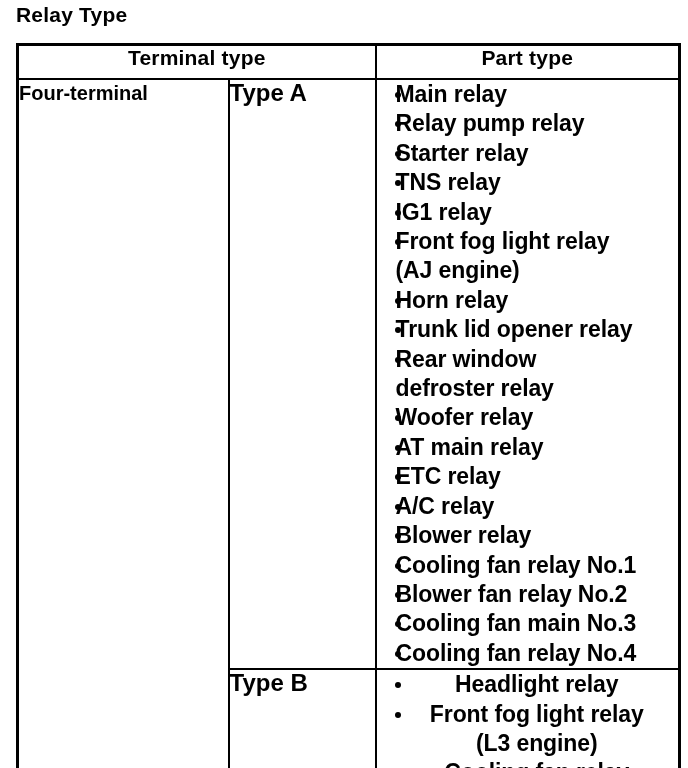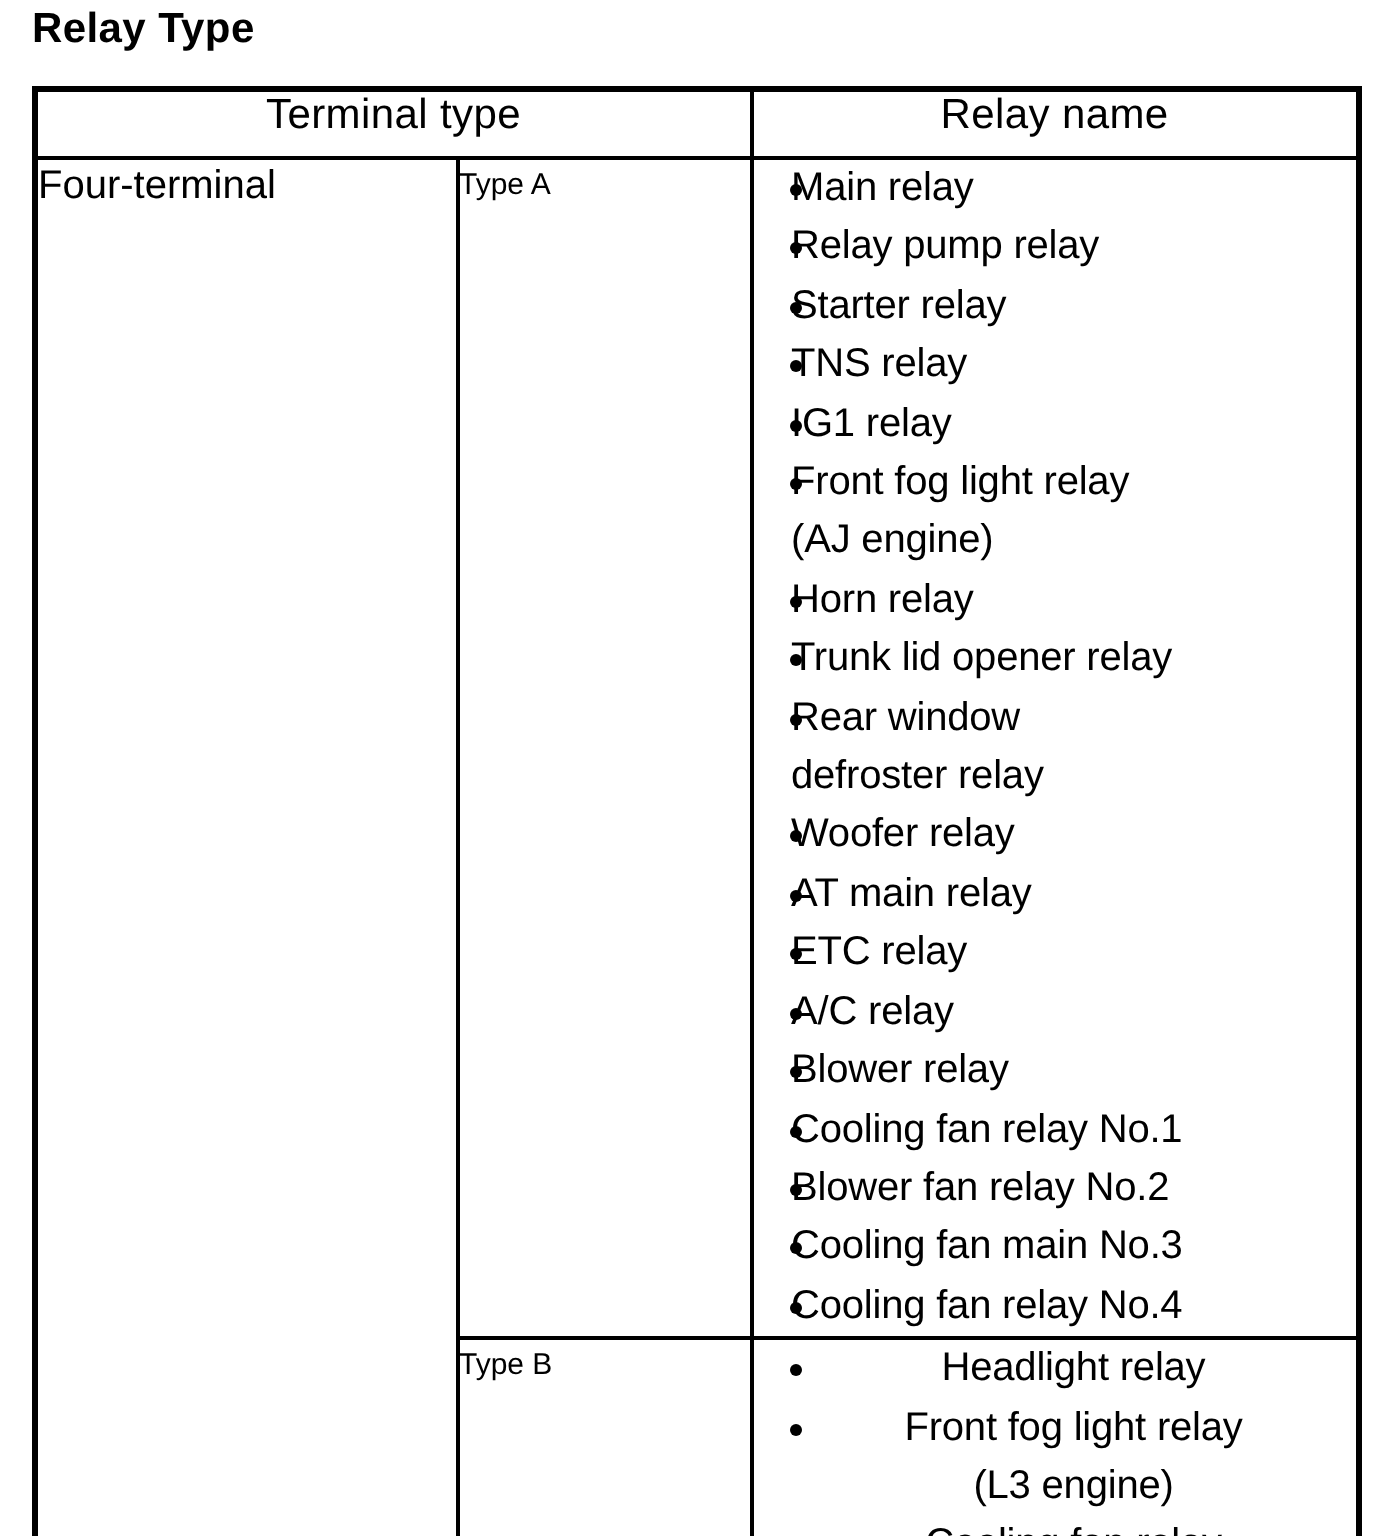--- a/index.html
+++ b/index.html
@@ -42,21 +42,21 @@
     top: 43px;
     width: 662px;      
     border-collapse: collapse;
     table-layout: fixed;
   }
   .relay-table td,
   .relay-table th {
     border: 2px solid #000000;
     padding: 0;
     vertical-align: top;
-    font-weight: normal;
+    font-weight: bold;
   }
 
   
   .relay-table {
     border: 3px solid #000000;
   }
 
   
   .hdr {
     height: 32px;
@@ -75,38 +75,38 @@
   
   .cell-terminal {
     vertical-align: middle;
     padding-left: 9px;
     font-size: 20px;
     line-height: 26px;
   }
   .cell-type {
     vertical-align: middle;
     padding-left: 9px;
-    font-size: 15px;
+    font-size: 24px;
     line-height: 26px;
   }
   .cell-part {
     padding: 5px 4px 7px 4px;
     vertical-align: top;
   }
 
   
   ul.part-list {
     list-style: none;
     margin: 0;
     padding: 0;
   }
   ul.part-list > li {
     position: relative;
     padding-left: 19px;
-    font-size: 20px;
+    font-size: 23px;
     line-height: 29.5px;
     white-space: pre-line;   
     letter-spacing: -0.1px;
   }
   ul.part-list > li::before {
     content: "";
     position: absolute;
     left: 18px;
     top: 12px;
     width: 6px;
@@ -127,21 +127,21 @@
 
   <table class="relay-table">
     <colgroup>
       <col class="c-terminal">
       <col class="c-type">
       <col class="c-part">
     </colgroup>
     <thead>
       <tr>
         <th class="hdr" colspan="2">Terminal type</th>
-        <th class="hdr">Relay name</th>
+        <th class="hdr">Part type</th>
       </tr>
     </thead>
     <tbody>
       <tr>
         <td class="cell-terminal" rowspan="2">Four-terminal</td>
         <td class="cell-type">Type A</td>
         <td class="cell-part type-a-cell">
           <ul class="part-list" id="type-a-list">
               <li>Main relay</li>
               <li>Relay pump relay</li>

